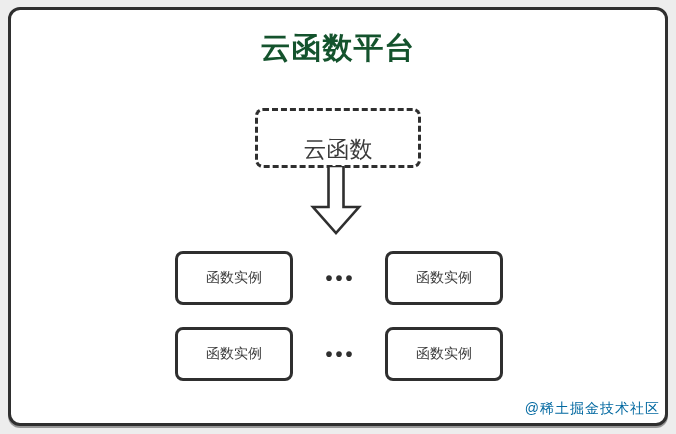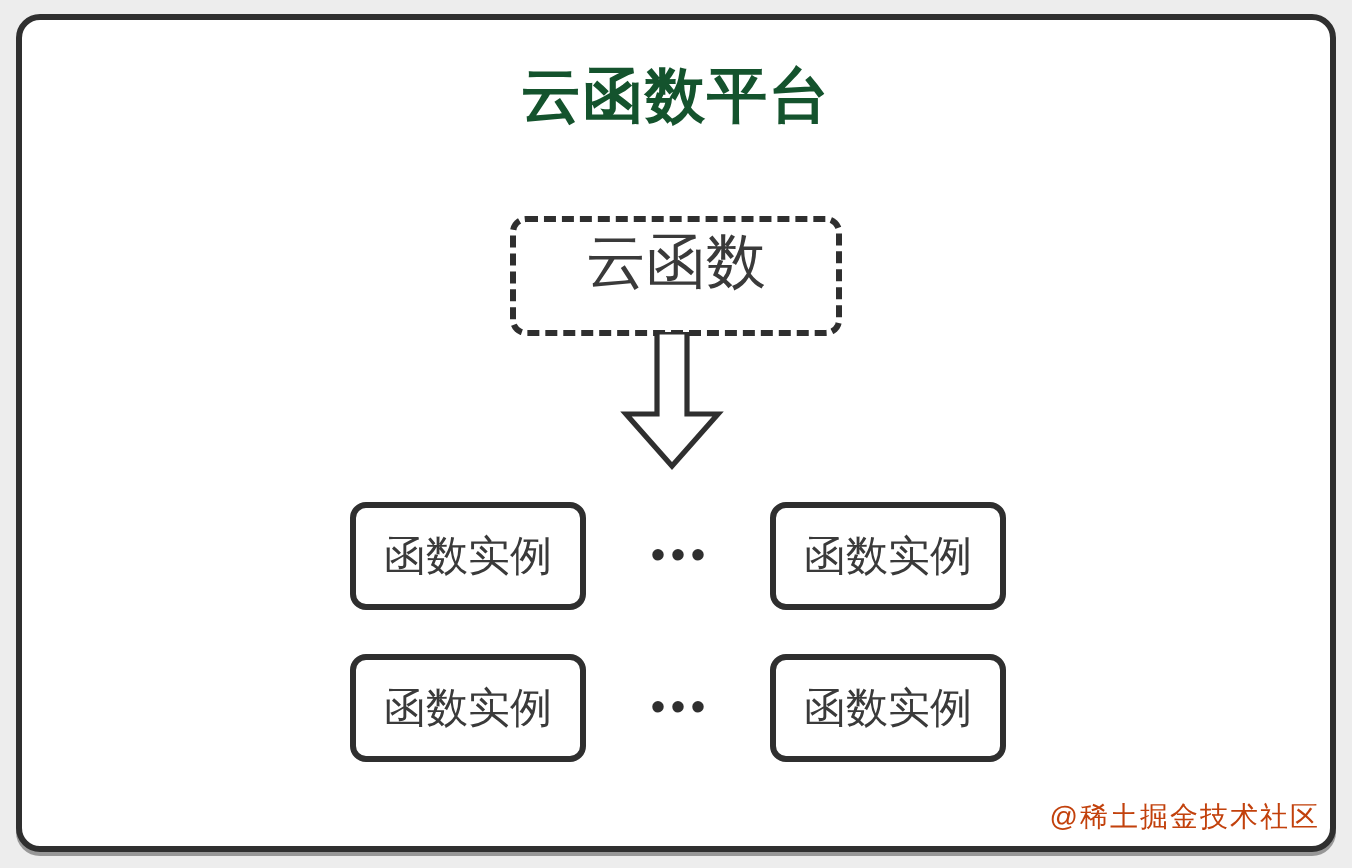--- a/index.html
+++ b/index.html
@@ -39,43 +39,43 @@
   .dashed-box {
     position: absolute;
     left: 255px;
     top: 108px;
     width: 160px;
     height: 54px;
     border: 3px dashed #2f2f2f;
     border-radius: 8px;
     background: #ffffff;
     display: flex;
-    align-items: flex-start;
+    align-items: flex-end;
     justify-content: center;
-    font-size: 30px;
+    font-size: 23px;
     color: #3a3a3a;
   }
   .arrow-wrap {
     position: absolute;
     left: 308px;
     top: 166px;
     width: 56px;
     height: 70px;
   }
   .inst-box {
     position: absolute;
     width: 112px;
     height: 48px;
     border: 3px solid #2f2f2f;
     border-radius: 8px;
     background: #ffffff;
     display: flex;
     align-items: center;
     justify-content: center;
-    font-size: 21px;
+    font-size: 14px;
     color: #3a3a3a;
   }
   .r1 { top: 251px; }
   .r2 { top: 327px; }
   .c1 { left: 175px; }
   .c2 { left: 385px; }
   .dots {
     position: absolute;
     left: 293px;
     width: 92px;
@@ -87,21 +87,21 @@
     font-weight: 700;
     letter-spacing: 3px;
     color: #2f2f2f;
     text-indent: 3px;
   }
   .watermark {
     position: absolute;
     right: 16px;
     bottom: 16px;
     font-size: 14px;
-    color: #c2410c;
+    color: #0369a1;
     letter-spacing: 1px;
   }
 </style>
 </head>
 <body>
 
 <div class="panel"></div>
 
 <div class="title">云函数平台</div>
 

